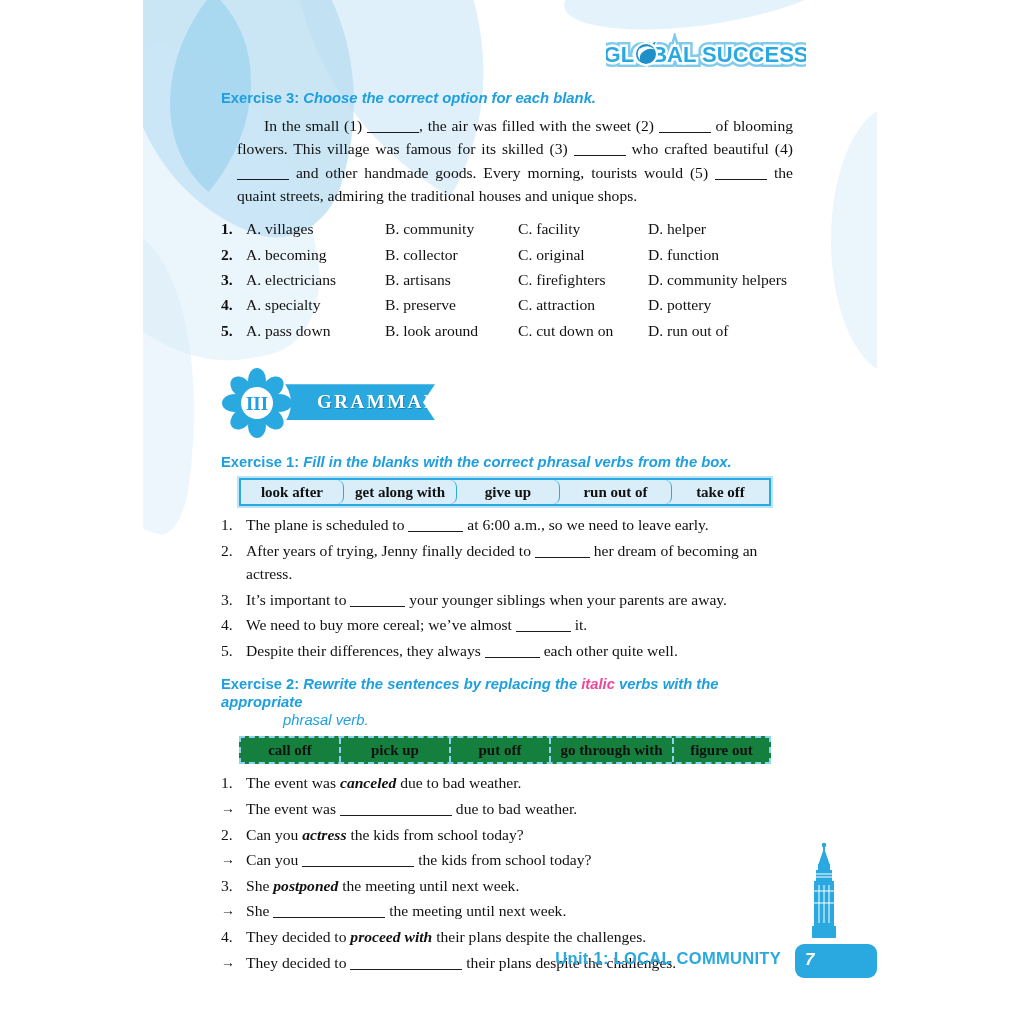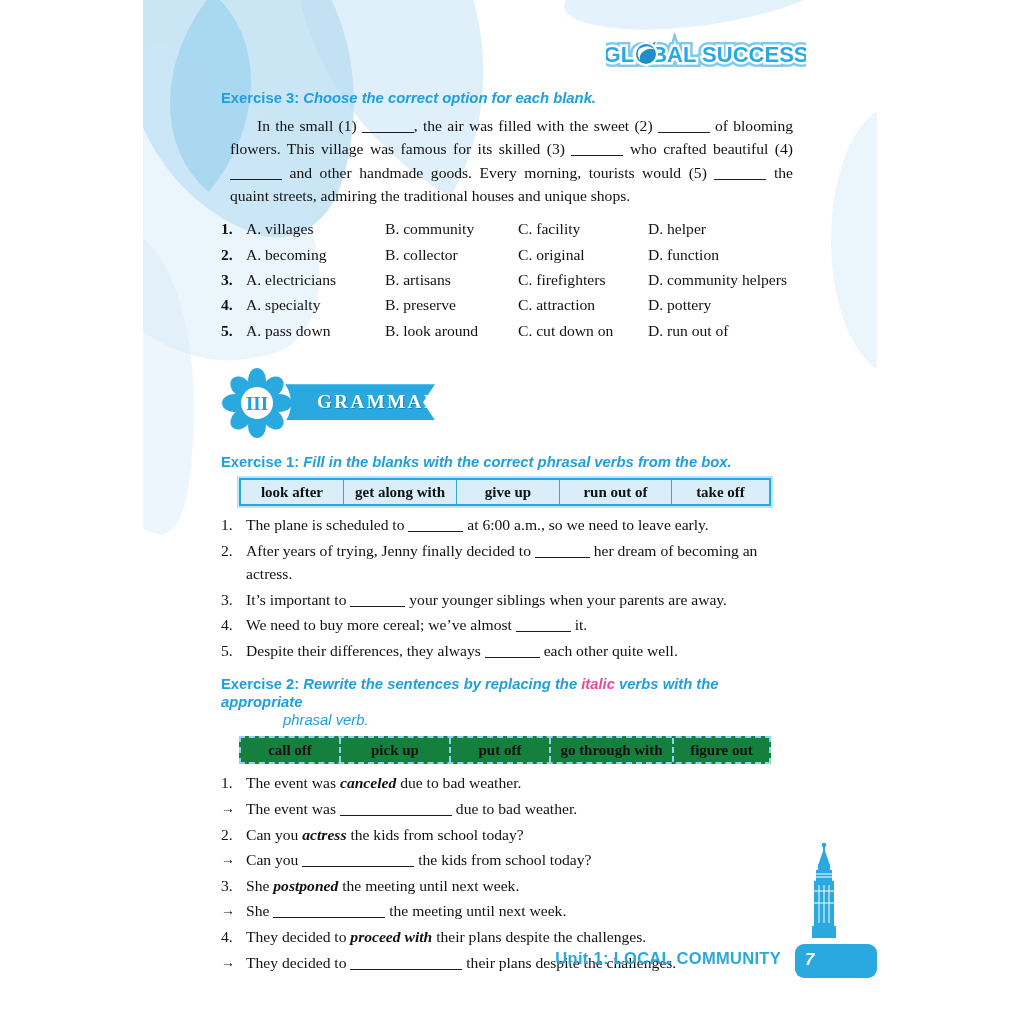--- a/index.html
+++ b/index.html
@@ -35,21 +35,21 @@
     font-family:"Liberation Sans", sans-serif;font-weight:bold;font-size:14.8px;
     color:#1E9FDE;line-height:18px;
   }
   .h-pre{font-style:normal;}
   .h-it{font-style:italic;}
   .seg-dark{color:#ec4899;}
   .h-line2{margin-left:62px;font-family:"Liberation Sans", sans-serif;font-weight:normal;font-style:italic;font-size:14.8px;color:#1E9FDE;line-height:18px;}
 
   
   .para{
-    margin:7px 0 0 9px;font-size:15.6px;line-height:23.3px;
+    margin:7px 0 0 16px;font-size:15.6px;line-height:23.3px;
     text-align:justify;text-align-last:left;text-indent:27px;
   }
 
   
   .blank{
     display:inline-block;height:13px;border-bottom:1.3px solid #1c1c1c;
     vertical-align:-2px;
   }
 
   
@@ -64,21 +64,21 @@
     clip-path:polygon(0 0,100% 0,calc(100% - 12px) 50%,100% 100%,0 100%);
     color:#fff;font-family:"Liberation Serif", serif;font-weight:bold;font-size:19px;
     letter-spacing:2.5px;line-height:36px;padding-left:44px;box-sizing:border-box;
     text-shadow:1px 1px 0 rgba(0,60,100,.35);
   }
   .flower{position:absolute;left:0;top:0;}
 
   
   .pv-box{display:flex;margin:7px 0 0 18px;width:532px;box-sizing:border-box;}
   .pv-solid{border:2px solid #2BA9E1;outline:2px solid #BCE3F6;background:#D9EEF9;}
-  .pv-solid .pv-cell{border-right:1.6px solid #2BA9E1;}
+  .pv-solid .pv-cell{border-right:1.6px solid #2BA9E1;border-radius:7px;}
   .pv-solid .pv-cell:last-child{border-right:none;}
   .pv-dashed{border:2px dashed #8FD2F0;background:#15803d;}
   .pv-dashed .pv-cell{border-right:2px dashed #8FD2F0;}
   .pv-dashed .pv-cell:last-child{border-right:none;}
   .pv-cell{
     flex:0 0 auto;text-align:center;font-weight:bold;font-size:15px;
     padding:4px 0 3px 0;box-sizing:border-box;color:#111;
   }
 
   

